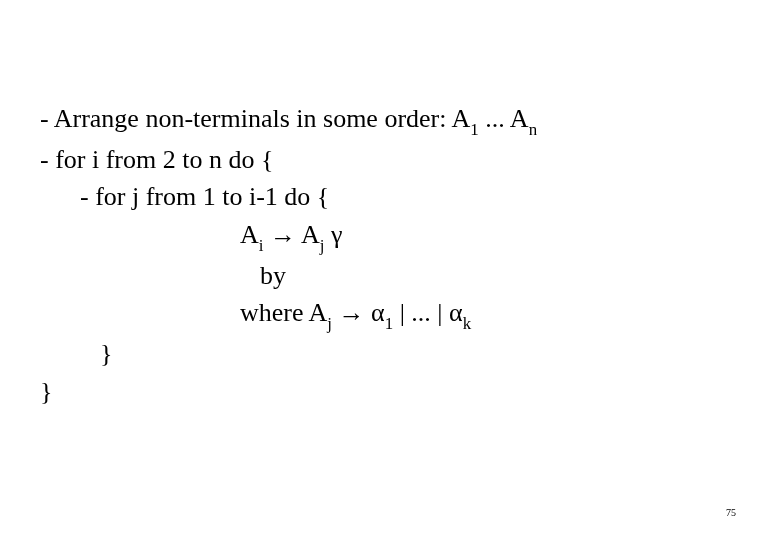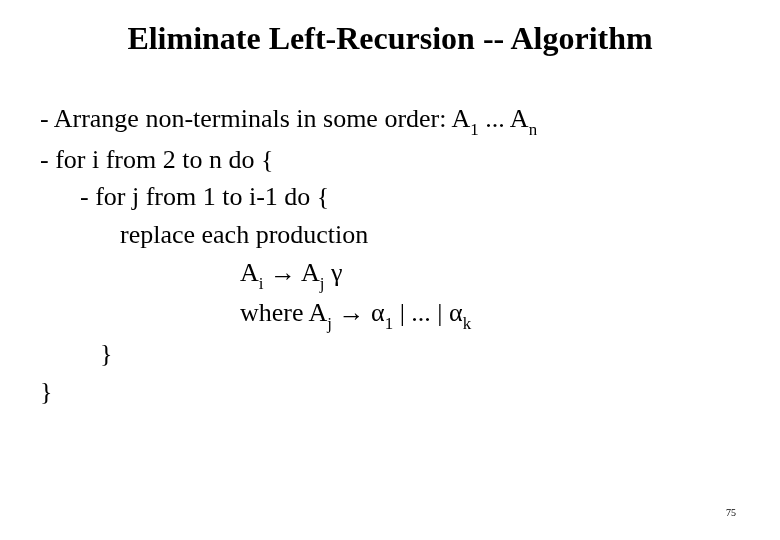--- a/index.html
+++ b/index.html
@@ -58,38 +58,37 @@
     bottom: 22px;
     font-size: 10px;
     font-family: "Times New Roman", Times, serif;
   }
 </style>
 </head>
 <body>
 
 <div class="slide">
 
-  <div class="title">Eliminate Left-Recursion -- Algorithm</div>
 
   <div class="body">
 
     <div class="line i1">
       <span>- Arrange non-terminals in some order:  A</span><span class="sub">1</span><span> ... A</span><span class="sub">n</span>
     </div>
 
     <div class="line i1">- for  i  from  2  to  n  do  {</div>
 
     <div class="line i2">- for  j from  1 to i-1 do  {</div>
 
-    <div class="line i3">replace each production</div>
 
     <div class="line i4">
       <span>A</span><span class="sub">i</span><span> → A</span><span class="sub">j</span><span> γ</span>
     </div>
 
+    <div class="line i5">by</div>
 
 
     <div class="line i4">
       <span>where A</span><span class="sub">j</span><span> → α</span><span class="sub">1</span><span> | ... | α</span><span class="sub">k</span>
     </div>
 
     <div class="line i6">}</div>
 
 
     <div class="line i8">}</div>

